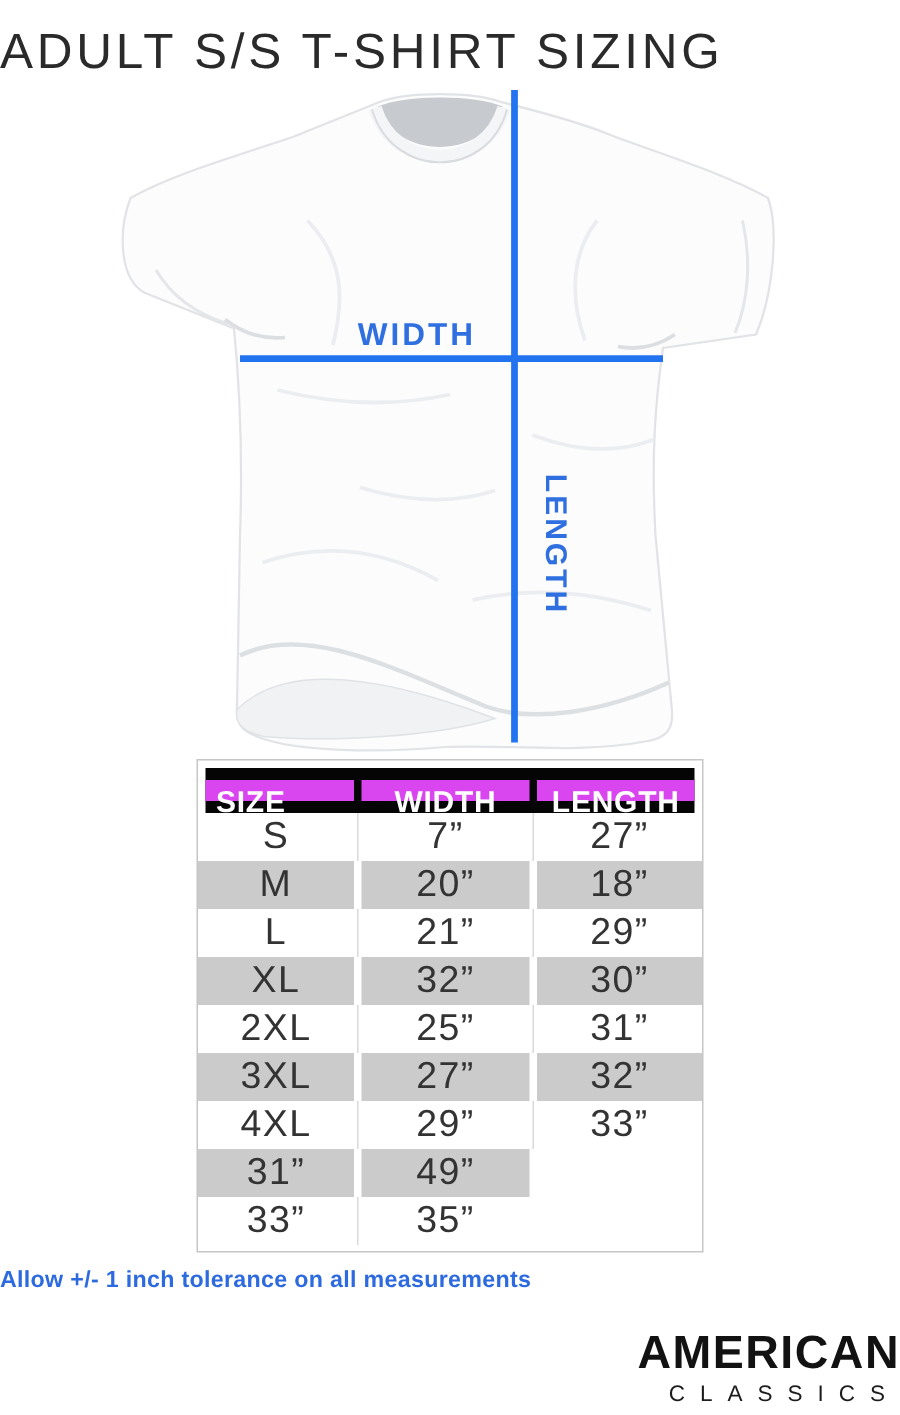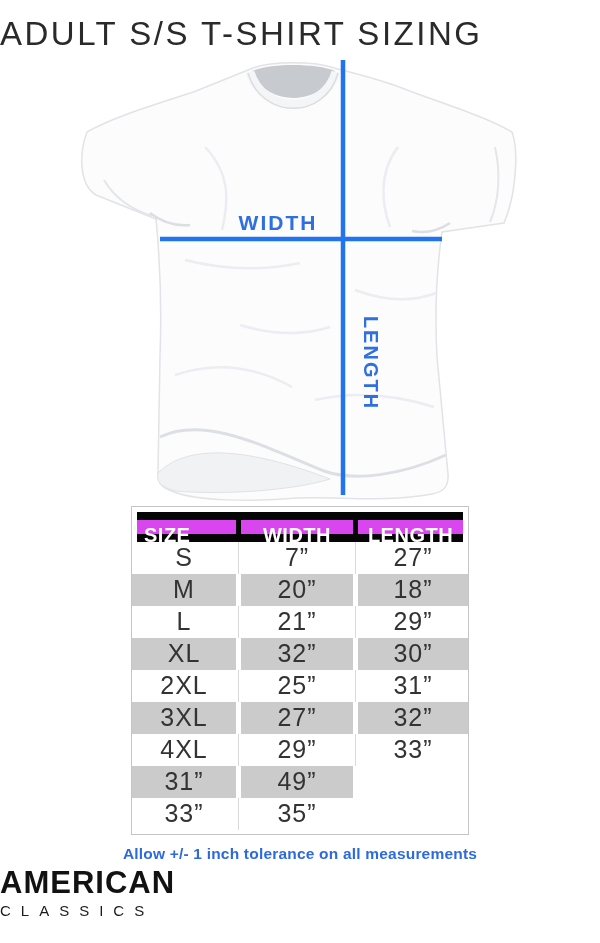--- a/index.html
+++ b/index.html
@@ -76,29 +76,29 @@
     content: "";
     position: absolute;
     left: -3px; top: 0; bottom: 0;
     width: 1px;
     background: #d9d9d9;
   }
 
   
   .tolerance-note {
     margin-top: 10px;
-    text-align: center;
+    text-align: left;
     color: #2e6adf;
     font-size: 15.5px;
     font-weight: 700;
     letter-spacing: 0.2px;
   }
 
   
-  .brand { margin-top: 4px; text-align: left; }
+  .brand { margin-top: 23px; text-align: right; }
   .brand-line1 {
     font-size: 31px;
     font-weight: 700;
     letter-spacing: 1px;
     color: #121212;
     line-height: 1.05;
   }
   .brand-line2 {
     font-size: 15px;
     font-weight: 400;

